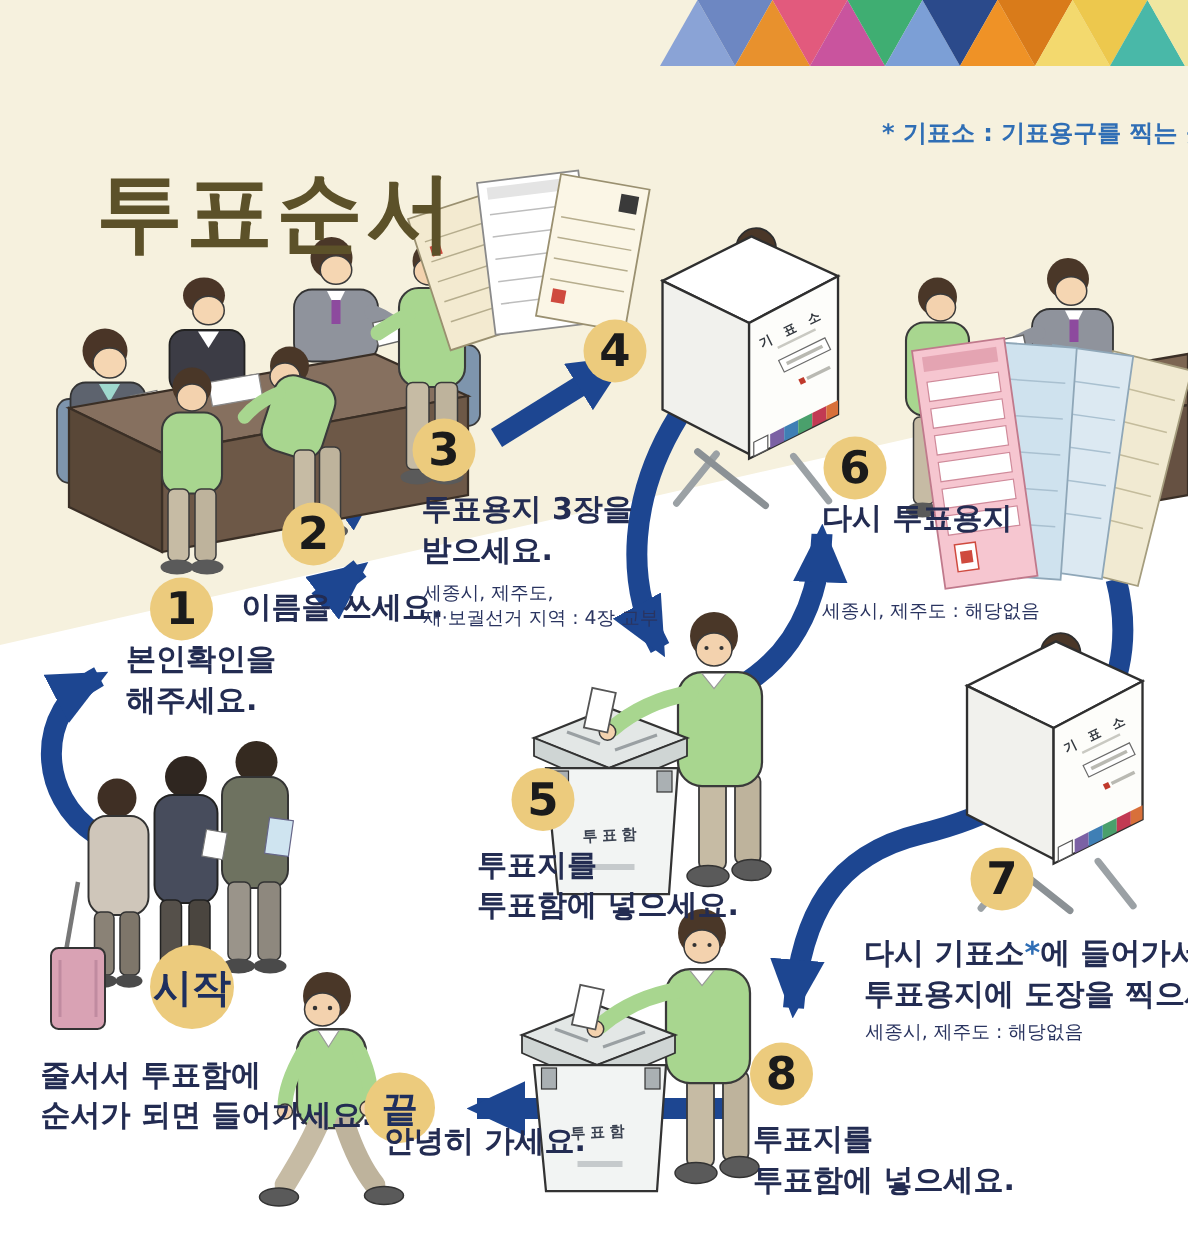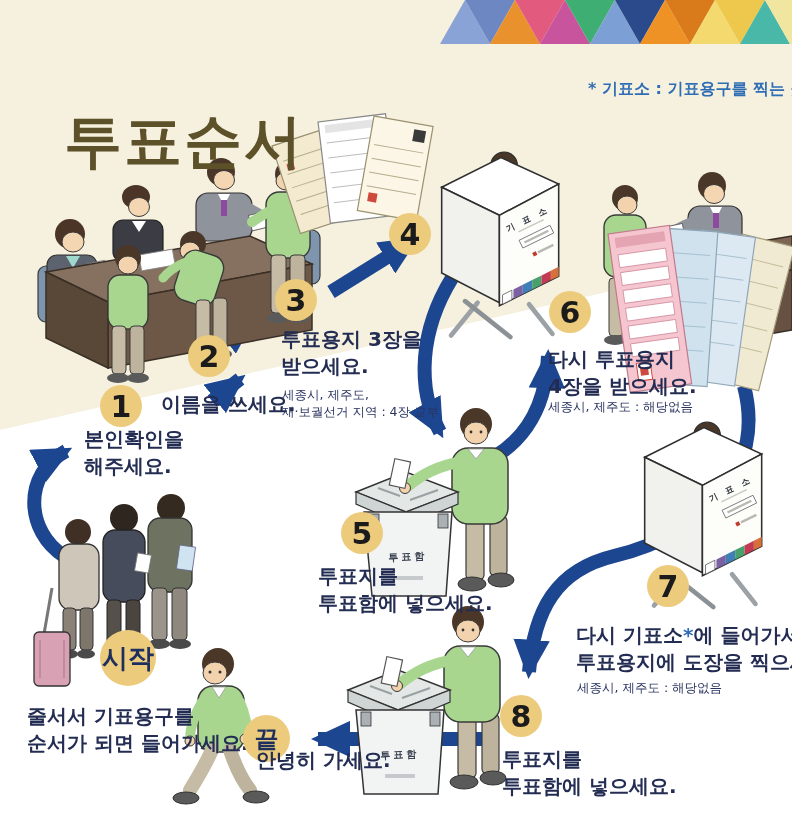--- a/index.html
+++ b/index.html
@@ -352,36 +352,35 @@
     <div>받으세요.</div>
   </div>
   <div class="abs step-sub" style="left:282px; top:386px;">
     <div>세종시, 제주도,</div>
     <div>재·보궐선거 지역 : 4장 교부</div>
   </div>
   <div class="abs step-label" style="left:318px; top:563px;">
     <div>투표지를</div>
     <div>투표함에 넣으세요.</div>
   </div>
-  <div class="abs step-label" style="left:548px; top:346px;">
+  <div class="abs step-label" style="left:548px; top:332px;">
     <div>다시 투표용지</div>
-    <div>4장을 받으세요.</div>
   </div>
   <div class="abs step-sub" style="left:548px; top:398px;">세종시, 제주도 : 해당없음</div>
   <div class="abs step-label" style="left:576px; top:622px;">
     <div><span>다시 기표소</span><span class="star">*</span><span>에 들어가서</span></div>
     <div>투표용지에 도장을 찍으세요.</div>
   </div>
   <div class="abs step-sub" style="left:577px; top:679px;">세종시, 제주도 : 해당없음</div>
   <div class="abs step-label" style="left:502px; top:746px;">
     <div>투표지를</div>
     <div>투표함에 넣으세요.</div>
   </div>
 
   <div class="bigcircle" style="left:100px; top:630px; width:56px; height:56px; font-size:26px;">시작</div>
   <div class="abs step-label" style="left:27px; top:703px;">
-    <div>줄서서 기표용구를</div>
+    <div>줄서서 투표함에</div>
     <div>순서가 되면 들어가세요.</div>
   </div>
   <div class="bigcircle" style="left:243px; top:715px; width:47px; height:47px; font-size:24px;">끝</div>
   <div class="abs step-label" style="left:256px; top:747px;">안녕히 가세요.</div>
 
 </div>
 
 </body></html>

